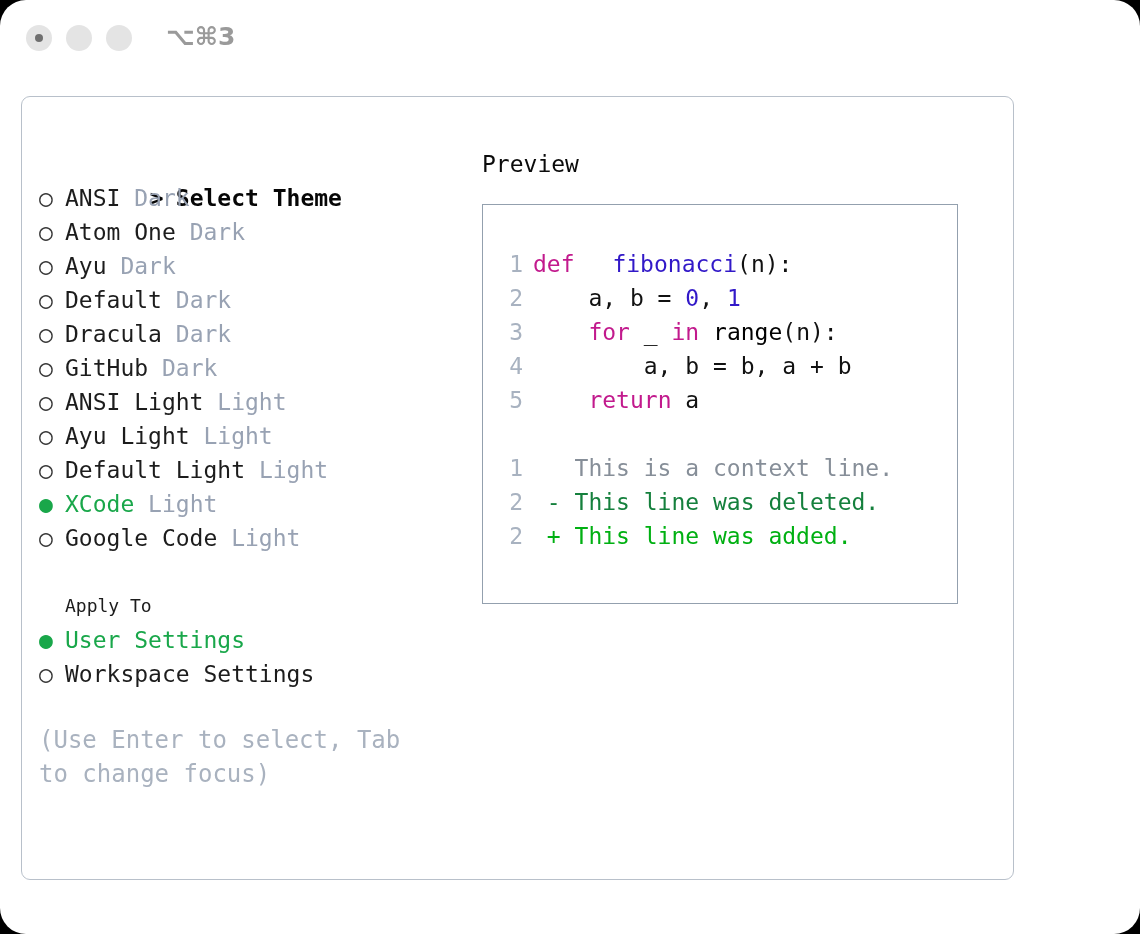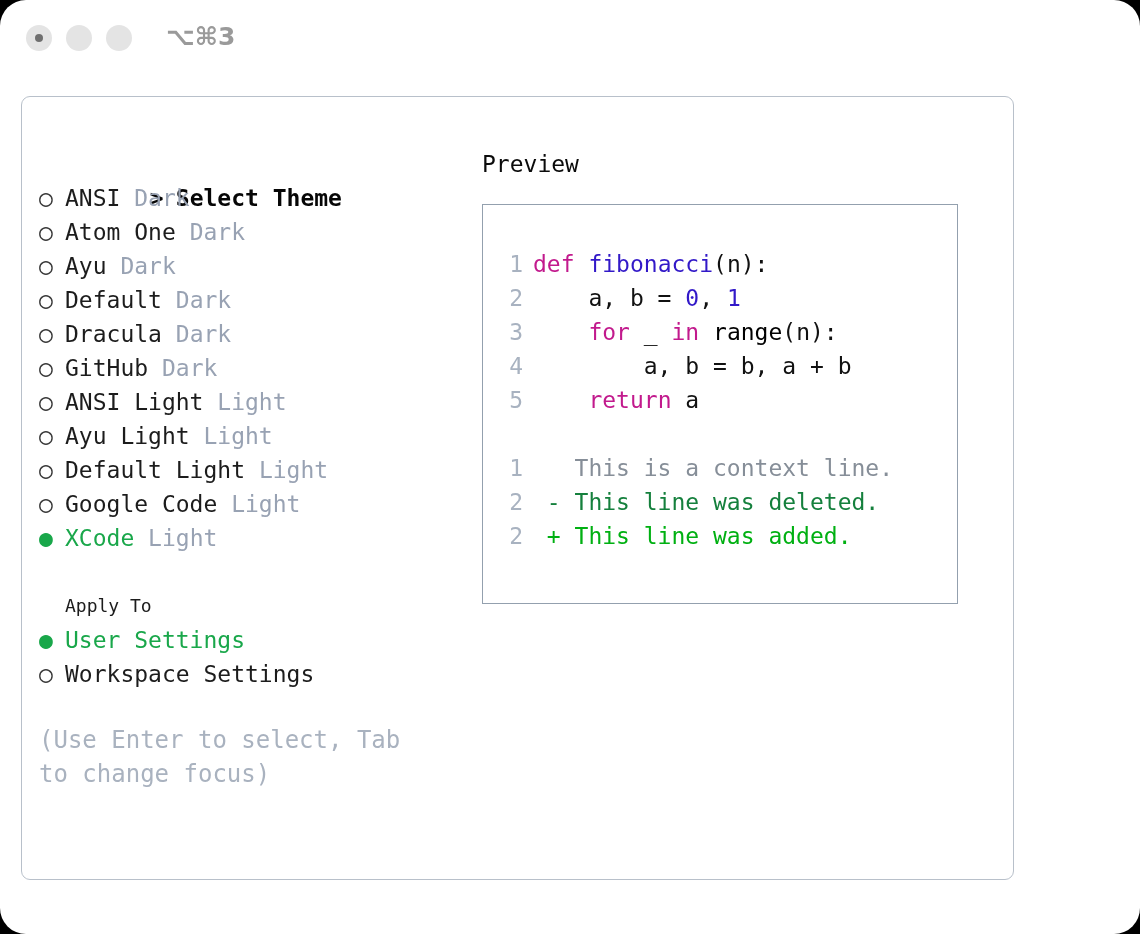--- a/index.html
+++ b/index.html
@@ -156,21 +156,21 @@
     color: #111111;
   }
   .ln {
     display: inline-block;
     width: 28px;
     text-align: right;
     color: #a8b2c0;
     margin-right: 10px;
   }
   .kw   { color: #c21a8d; }
-  .fn   { color: #3219c8; }
+  .fn   { color: #3219c8; margin-left: 24px; }
   .bi   { color: #000000; }
   .num  { color: #3219c8; }
   .plain{ color: #111111; }
   .diff-gap { height: 34px; }
   .dcontext { color: #868e98; }
   .ddel     { color: #15803d; }
   .dadd     { color: #00b012; }
 </style>
 </head>
 <body>
@@ -195,22 +195,22 @@
       <div id="theme-list">
           <div class="row"><span class="marker">○</span><span>ANSI </span><span class="variant">Dark</span></div>
           <div class="row"><span class="marker">○</span><span>Atom One </span><span class="variant">Dark</span></div>
           <div class="row"><span class="marker">○</span><span>Ayu </span><span class="variant">Dark</span></div>
           <div class="row"><span class="marker">○</span><span>Default </span><span class="variant">Dark</span></div>
           <div class="row"><span class="marker">○</span><span>Dracula </span><span class="variant">Dark</span></div>
           <div class="row"><span class="marker">○</span><span>GitHub </span><span class="variant">Dark</span></div>
           <div class="row"><span class="marker">○</span><span>ANSI Light </span><span class="variant">Light</span></div>
           <div class="row"><span class="marker">○</span><span>Ayu Light </span><span class="variant">Light</span></div>
           <div class="row"><span class="marker">○</span><span>Default Light </span><span class="variant">Light</span></div>
+          <div class="row selected"><span class="marker">●</span><span>XCode </span><span class="variant">Light</span></div>
           <div class="row"><span class="marker">○</span><span>Google Code </span><span class="variant">Light</span></div>
-          <div class="row selected"><span class="marker">●</span><span>XCode </span><span class="variant">Light</span></div>
         </div>
 
       <div class="spacer-sm"></div>
 
       <div class="sub-header">Apply To</div>
       <div id="apply-list">
           <div class="row selected"><span class="marker">●</span><span>User Settings</span></div>
           <div class="row"><span class="marker">○</span><span>Workspace Settings</span></div>
         </div>
 

